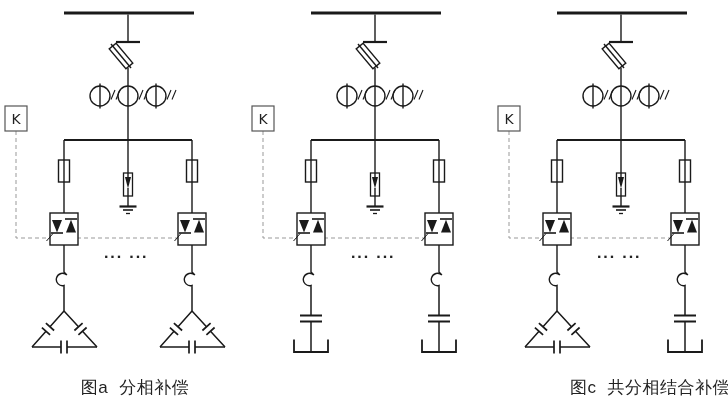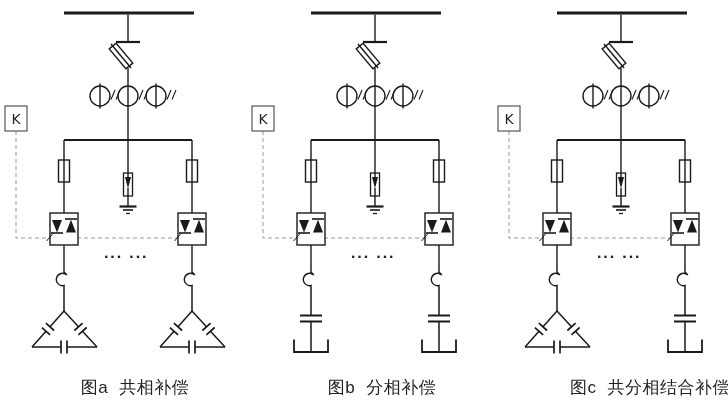--- a/index.html
+++ b/index.html
@@ -128,17 +128,16 @@
   </svg>
 
   <svg class="diagram" style="left:493px" viewBox="0 0 240 360">
     <use href="#g-common"></use>
     <use href="#g-delta" x="64" y="287"></use>
     <use href="#g-wye" x="192" y="287"></use>
     <text x="16" y="124" text-anchor="middle" font-size="14">K</text>
     <text x="126" y="258" text-anchor="middle" font-size="13" font-weight="bold" letter-spacing="1.5">... ...</text>
   </svg>
 
-  <div class="caption" style="left:27px">图a 共相补偿</div>
-  <div class="caption" style="left:274px">图b 分相补偿</div>
+  <div class="caption" style="left:27px">图a 分相补偿</div>
   <div class="caption" style="left:542px">图c 共分相结合补偿</div>
 
 </div>
 
 </body></html>

